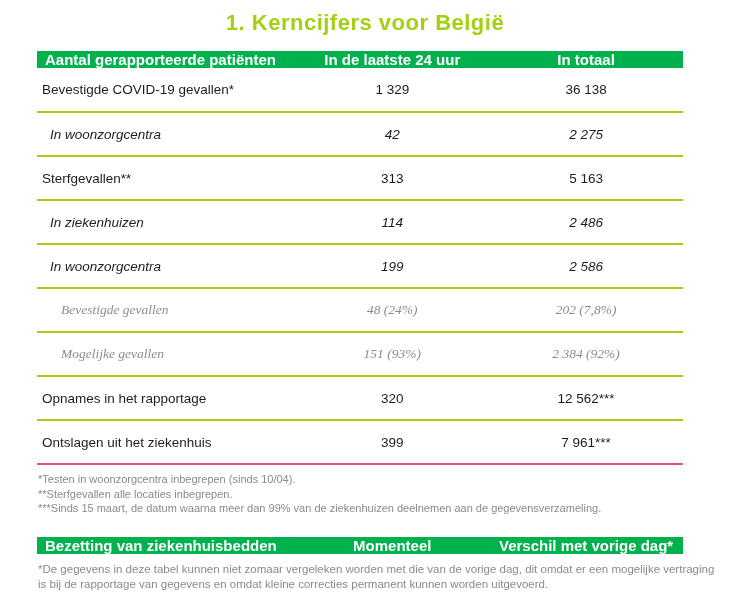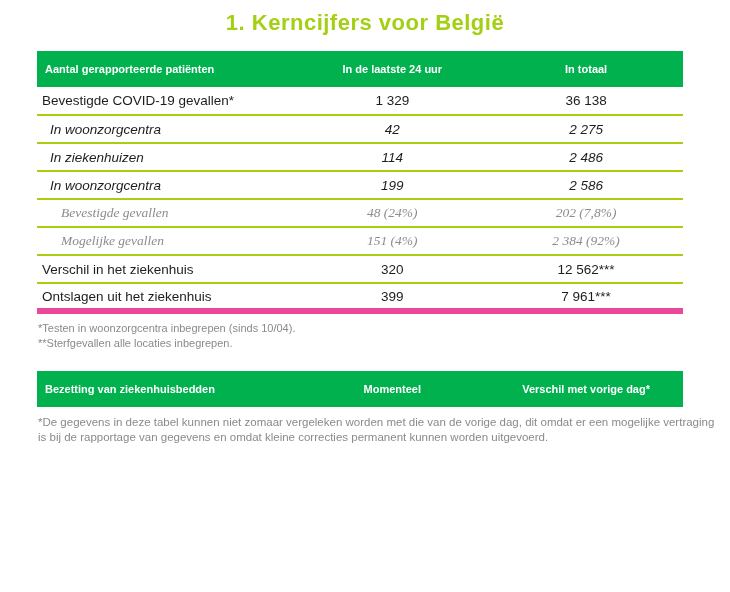--- a/index.html
+++ b/index.html
@@ -24,41 +24,41 @@
     margin-left: 37px;
     border-collapse: collapse;
     table-layout: fixed;
   }
   table.kpi col.c1 { width: 40%; }
   table.kpi col.c2 { width: 30%; }
   table.kpi col.c3 { width: 30%; }
   table.kpi th {
     background: #00b14e;
     color: #ffffff;
-    font-size: 11px;
+    font-size: 15px;
     font-weight: bold;
     height: 16px;
     text-align: center;
-    padding: 12px;
+    padding: 0;
   }
   table.kpi th.label { text-align: left; padding-left: 8px; }
   table.kpi td {
     font-size: 13.5px;
-    height: 28px;
+    height: 44px;
     text-align: center;
     padding: 0;
     border-bottom: 2.5px solid #a8ce11;
     vertical-align: middle;
   }
   table.kpi td.label { text-align: left; padding-left: 5px; }
   table.kpi tr.sub td { font-style: italic; }
   table.kpi tr.sub td.label { padding-left: 13px; }
   table.kpi tr.sub2 td { font-style: italic; color: #8c8c8c; font-family: Liberation Serif, serif; }
   table.kpi tr.sub2 td.label { padding-left: 24px; }
-  table.kpi tr.last td { border-bottom: 6px solid #ec4899; }
+  table.kpi tr.last td { border-bottom: 2px solid #ec4899; }
   .footnotes {
     margin: 7px 8px 0 38px;
     font-size: 11px;
     line-height: 14.5px;
     color: #8a8a8a;
   }
   .gap { height: 21px; }
   .footnote-wide {
     margin: 8px 0 9px 38px;
     width: 682px;
@@ -89,56 +89,62 @@
     <tr>
       <td class="label">Bevestigde COVID-19 gevallen*</td>
       <td>1 329</td>
       <td>36 138</td>
     </tr>
     <tr class="sub">
       <td class="label">In woonzorgcentra</td>
       <td>42</td>
       <td>2 275</td>
     </tr>
+    <tr>
+      <td class="label">Sterfgevallen**</td>
+      <td>313</td>
+      <td>5 163</td>
+    </tr>
     <tr class="sub">
       <td class="label">In ziekenhuizen</td>
       <td>114</td>
       <td>2 486</td>
     </tr>
     <tr class="sub">
       <td class="label">In woonzorgcentra</td>
       <td>199</td>
       <td>2 586</td>
     </tr>
     <tr class="sub2">
       <td class="label">Bevestigde gevallen</td>
       <td>48 (24%)</td>
       <td>202 (7,8%)</td>
     </tr>
     <tr class="sub2">
       <td class="label">Mogelijke gevallen</td>
-      <td>151 (4%)</td>
+      <td>151 (93%)</td>
       <td>2 384 (92%)</td>
     </tr>
     <tr>
-      <td class="label">Verschil in het ziekenhuis</td>
+      <td class="label">Opnames in het rapportage</td>
       <td>320</td>
       <td>12 562***</td>
     </tr>
     <tr class="last">
       <td class="label">Ontslagen uit het ziekenhuis</td>
       <td>399</td>
       <td>7 961***</td>
     </tr>
   </tbody>
 </table>
 
 <div class="footnotes">
   <div>*Testen in woonzorgcentra inbegrepen (sinds 10/04).</div>
   <div>**Sterfgevallen alle locaties inbegrepen.</div>
+  <div>***Sinds 15 maart, de datum waarna meer dan 99% van de ziekenhuizen deelnemen aan de gegevensverzameling.</div>
 </div>
 
 <div class="gap"></div>
 
 <table class="kpi">
   <colgroup>
       <col class="c1">
       <col class="c2">
       <col class="c3">
     </colgroup>

